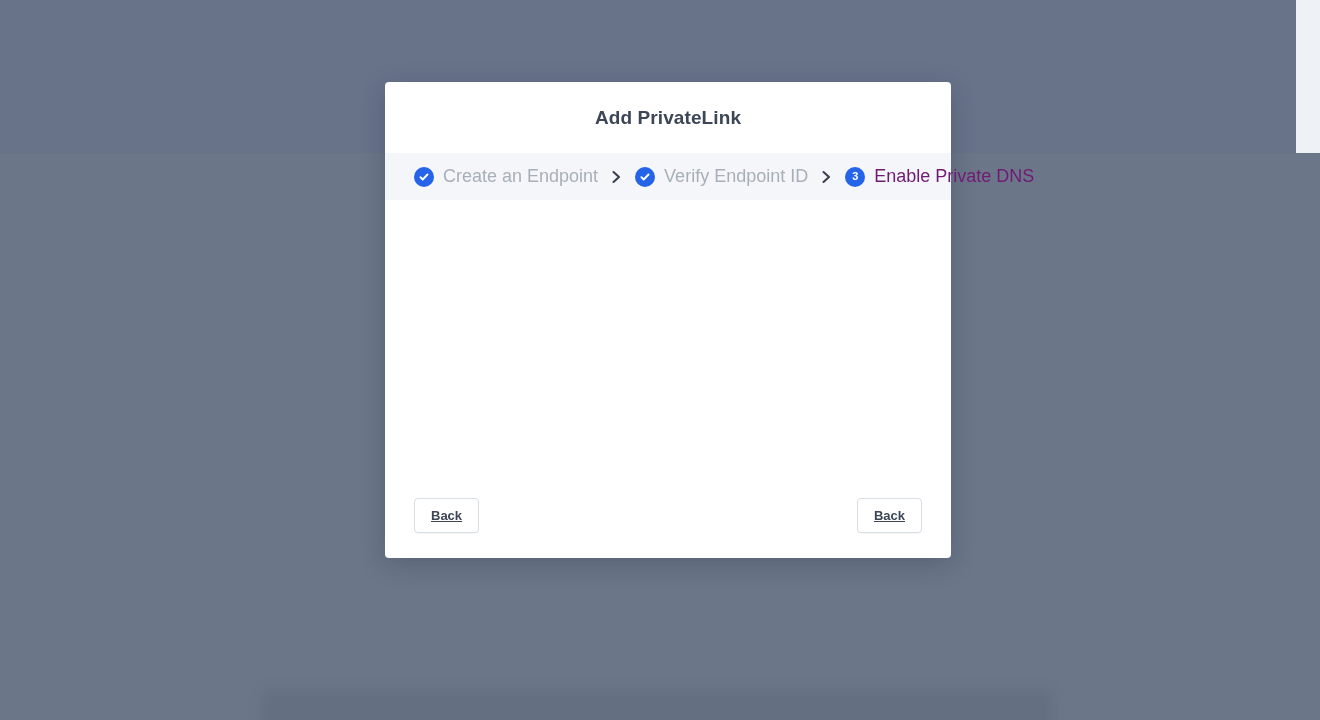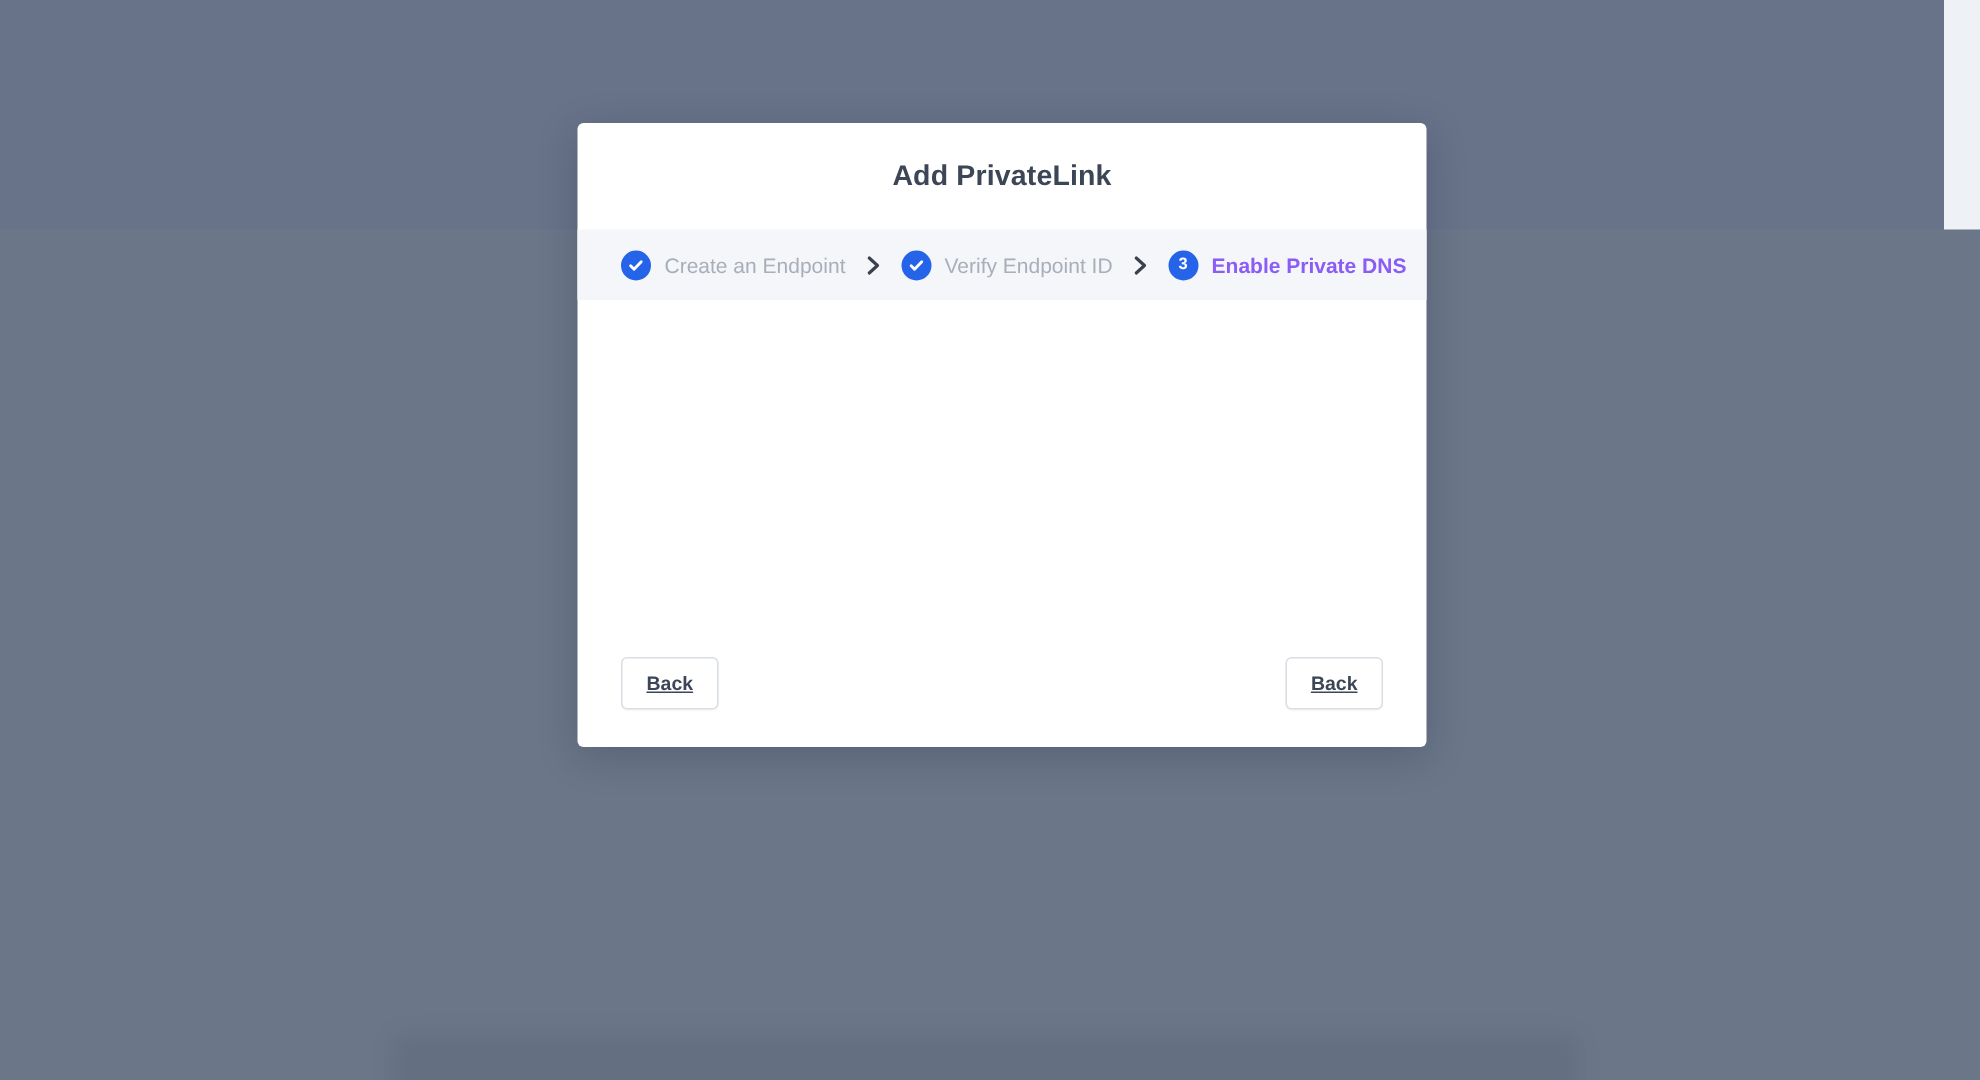--- a/index.html
+++ b/index.html
@@ -54,21 +54,21 @@
     background: rgba(40, 50, 70, 0.10);
     filter: blur(7px);
   }
 
   
   #modal {
     position: absolute;
     left: 385px;
     top: 82px;
     width: 566px;
-    height: 416px;
+    height: 476px;
     background: #ffffff;
     border-radius: 4px;
     box-shadow: 0 6px 26px rgba(20, 28, 45, 0.22);
     display: flex;
     flex-direction: column;
   }
 
   
   .modal-header {
     height: 71px;
@@ -112,29 +112,29 @@
   .step-badge svg {
     display: block;
   }
   .step-number {
     color: #ffffff;
     font-size: 11px;
     font-weight: bold;
     line-height: 1;
   }
   .step-label {
-    font-size: 14px;
+    font-size: 18px;
     white-space: nowrap;
   }
   .step.done .step-label {
     color: #a9afb9;
   }
   .step.current .step-label {
-    color: #8b5cf6;
-    font-weight: bold;
+    color: #701a75;
+    font-weight: normal;
   }
   .step-sep {
     margin: 0 13px;
     color: #39414f;
     font-size: 15px;
     font-weight: bold;
     display: flex;
     align-items: center;
   }
   .step-sep svg { display: block; }

